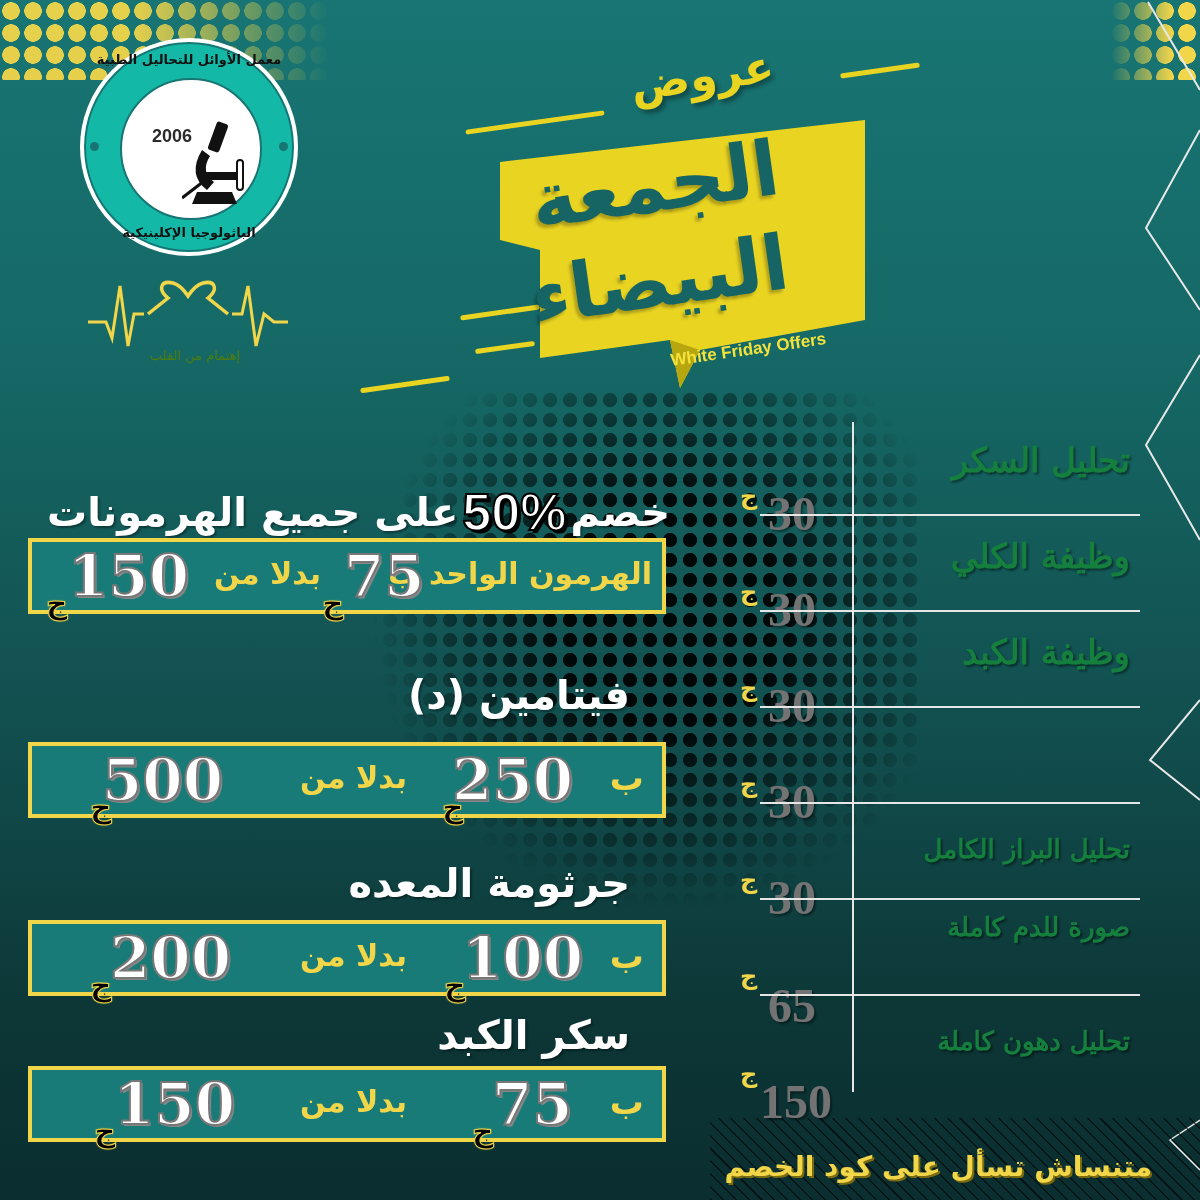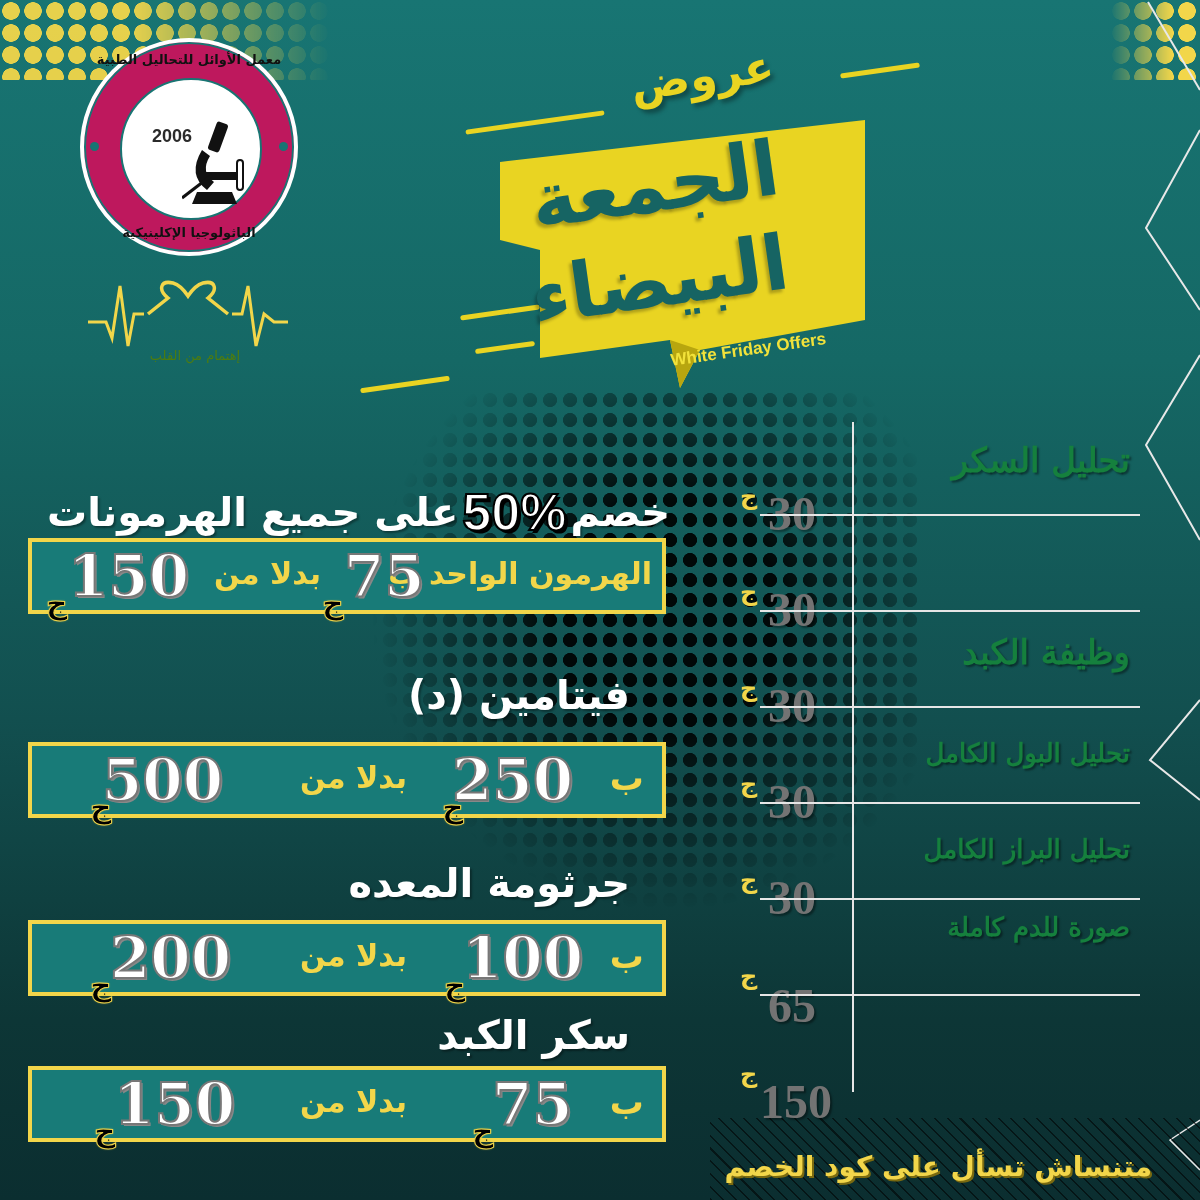--- a/index.html
+++ b/index.html
@@ -33,21 +33,21 @@
     background-image: radial-gradient(circle, #000 48%, transparent 52%);
     background-size: 20px 20px;
     -webkit-mask-image: radial-gradient(circle at 55% 40%, #000 25%, transparent 65%);
             mask-image: radial-gradient(circle at 55% 40%, #000 25%, transparent 65%);
     opacity:.9;
   }
 
   
   .logo {
     left:80px; top:38px; width:210px; height:210px; border-radius:50%;
-    background:#be185d; border:4px solid #fff; box-shadow:0 0 0 2px #187573 inset;
+    background:#14b8a6; border:4px solid #fff; box-shadow:0 0 0 2px #187573 inset;
     direction:rtl;
   }
   .logo-inner {
     position:absolute; left:36px; top:36px; width:138px; height:138px; border-radius:50%;
     border:2px solid #187573; background:#fff;
   }
   .logo-year { position:absolute; left:30px; top:46px; font: bold 18px "Liberation Sans", sans-serif; color:#2a2a2a; direction:ltr; }
   .logo-dot { position:absolute; width:9px; height:9px; border-radius:50%; background:#187573; top:100px; }
   .logo-ring-text-top { position:absolute; top:10px; left:0; width:100%; text-align:center; font: bold 13px "DejaVu Sans", sans-serif; color:#111; }
   .logo-ring-text-bot { position:absolute; bottom:12px; left:0; width:100%; text-align:center; font: bold 13px "DejaVu Sans", sans-serif; color:#111; }
@@ -161,49 +161,50 @@
 
 <div class="abs divider-v"></div>
 <div class="abs price-list" style="height:680px">
   <div class="row" style="top:0">
     <span class="row-name">تحليل السكر</span>
     <span class="row-price">30</span>
     <span class="row-cur">ج</span>
     <span class="row-line"></span>
   </div>
   <div class="row" style="top:96px">
+    <span class="row-name">وظيفة الكلي</span>
     <span class="row-price">30</span>
     <span class="row-cur">ج</span>
     <span class="row-line"></span>
   </div>
   <div class="row" style="top:192px">
     <span class="row-name">وظيفة الكبد</span>
     <span class="row-price">30</span>
     <span class="row-cur">ج</span>
     <span class="row-line"></span>
   </div>
   <div class="row" style="top:288px">
-    <span class="row-name small">تحليل البول الكامل</span>
     <span class="row-price">30</span>
     <span class="row-cur">ج</span>
     <span class="row-line"></span>
   </div>
   <div class="row" style="top:384px">
     <span class="row-name small">تحليل البراز الكامل</span>
     <span class="row-price">30</span>
     <span class="row-cur">ج</span>
     <span class="row-line"></span>
   </div>
   <div class="row" style="top:480px">
     <span class="row-name small" style="top:12px">صورة للدم كاملة</span>
     <span class="row-price" style="top:30px">65</span>
     <span class="row-cur">ج</span>
     <span class="row-line"></span>
   </div>
   <div class="row" style="top:576px">
+    <span class="row-name small">تحليل دهون كاملة</span>
     <span class="row-price" style="left:20px;top:30px">150</span>
     <span class="row-cur" style="top:64px">ج</span>
   </div>
 </div>
 
 <div class="offer-heading" style="right:530px;top:470px">
   <span>خصم</span><span class="offer-pct">50%</span><span>على جميع الهرمونات</span>
 </div>
 <div class="offer-box" style="top:538px">
   <span class="badal" style="right:10px;top:14px;font-size:30px">الهرمون الواحد ب</span>

